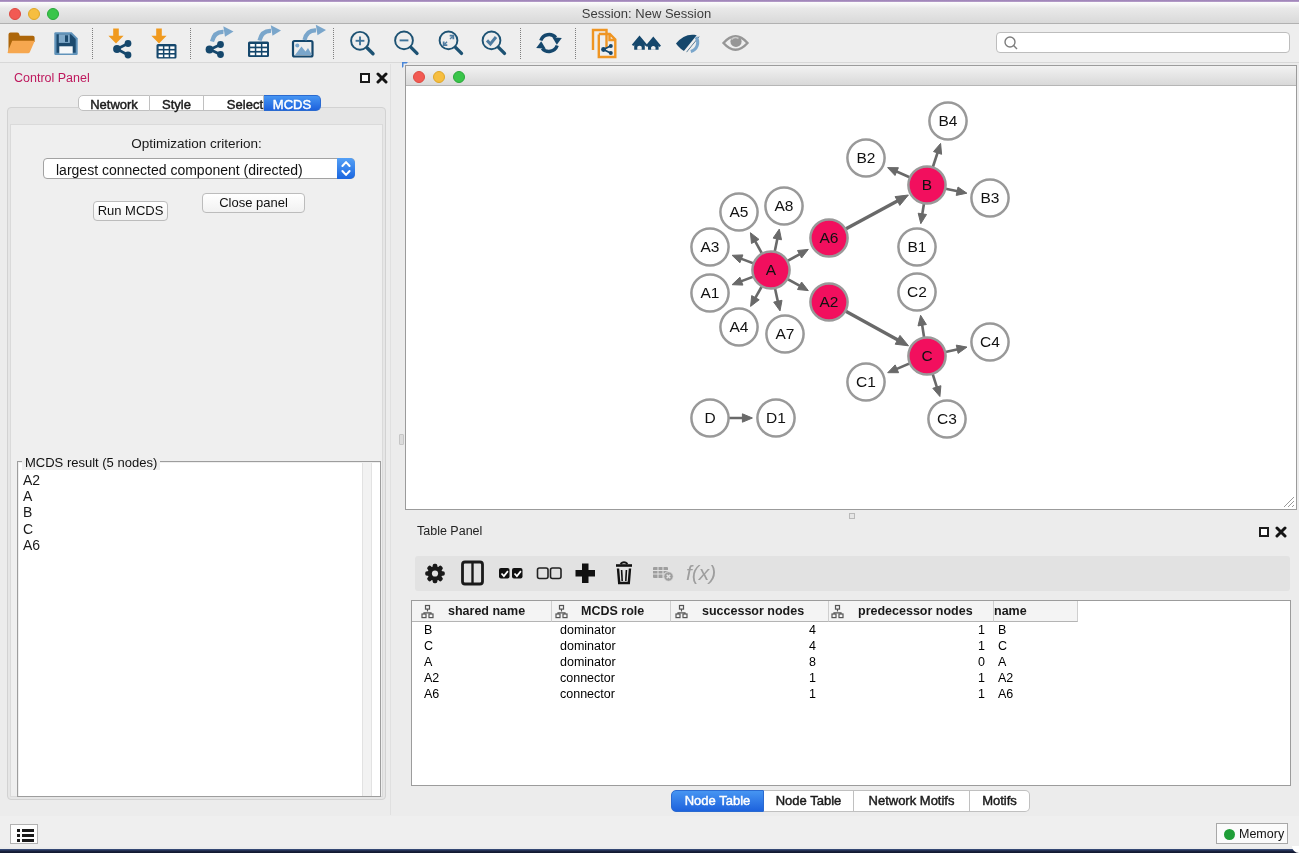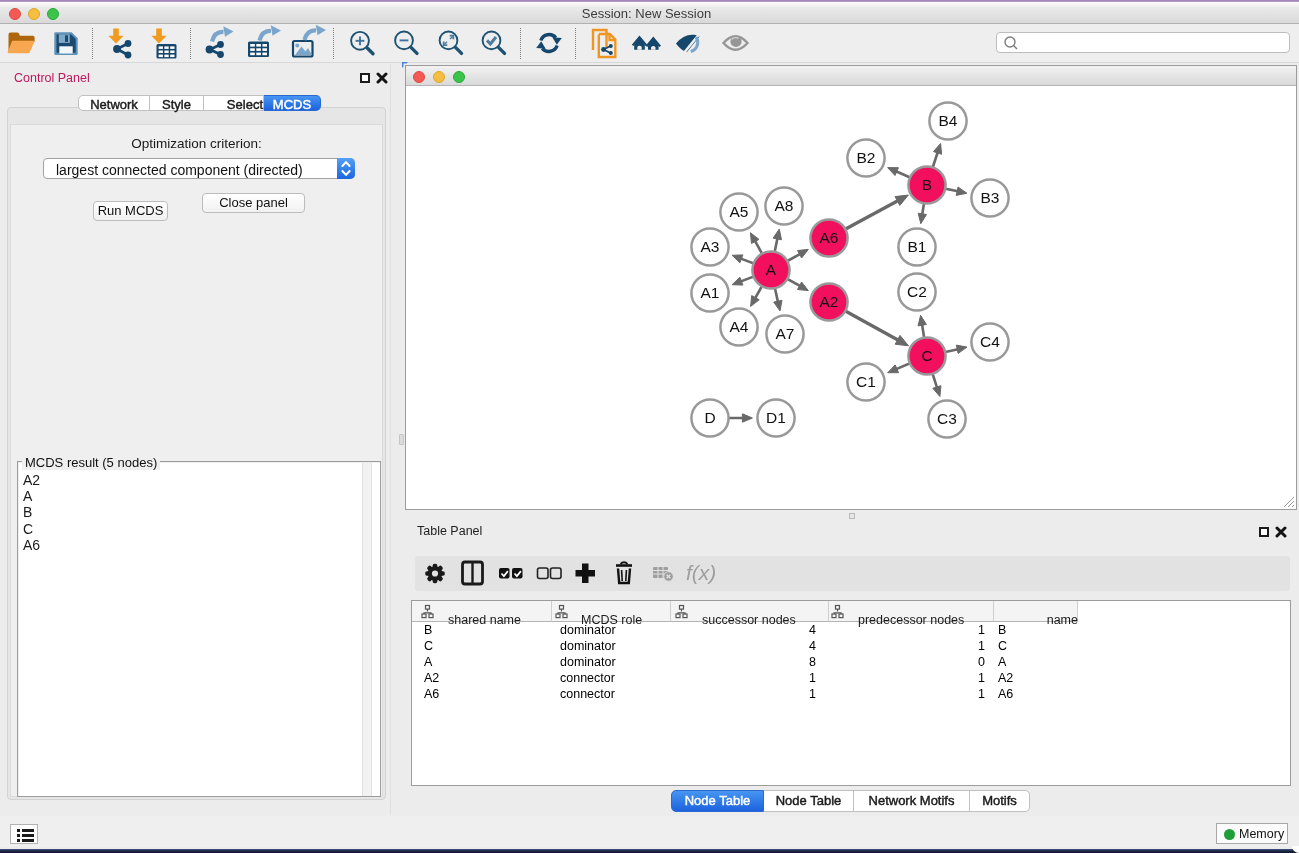--- a/index.html
+++ b/index.html
@@ -68,21 +68,21 @@
     font-size:13px; color:#303030; }
 
   
   #tp-title { left:417px; top:524px; font-size:12.5px; color:#222; }
   #tp-toolbar { left:415px; top:556px; width:875px; height:35px; background:#e2e2e2;
     border-radius:3px; }
   #tbl { left:411px; top:600px; width:880px; height:186px; background:#ffffff;
     border:1px solid #9c9c9c; }
   .th { position:absolute; top:0; height:21px; background:#f4f4f4;
     border-right:1px solid #cfcfcf; border-bottom:1px solid #b4b4b4; font-size:12.5px; }
-  .th span { position:absolute; top:12px; }
+  .th span { position:absolute; top:3px;font-weight:bold; }
   .trow { position:absolute; font-size:12.5px; color:#000; }
 
   
   #bottabs { left:671px; top:790px; }
   #bottabs .s { height:21.5px; line-height:20px; }
 
   
   #statusline { left:0; top:816px; width:1299px; height:0; border-top:1px solid #c6c6c6; }
   #statusbar { left:0; top:816px; width:1299px; height:31px; background:#efefef; }
   #sb-btn { position:absolute; left:10px; top:8px; width:28px; height:20px; background:#fdfdfd;
@@ -456,21 +456,21 @@
     <div class="th" style="left:140px; width:119px;">
       <span style="left:29px;">MCDS role</span>
     </div>
     <div class="th" style="left:259px; width:158px;">
       <span style="left:31px;">successor nodes</span>
     </div>
     <div class="th" style="left:417px; width:165px;">
       <span style="left:29px;">predecessor nodes</span>
     </div>
     <div class="th" style="left:582px; width:84px;">
-      <span style="left:0; width:84px; text-align:right;">name</span>
+      <span style="left:0; width:84px; text-align:left;">name</span>
     </div>
     <svg width="700" height="21" style="position:absolute;left:0;top:0;">
       <g fill="none" stroke="#555" stroke-width="1.2">
         <g id="hglyph">
           <rect x="13.5" y="4.5" width="4" height="3.6"></rect>
           <rect x="10" y="13" width="4" height="3.6"></rect>
           <rect x="17" y="13" width="4" height="3.6"></rect>
           <path d="M15.5 8.1 v2.4 M12 13 v-1.2 h7 v1.2 M15.5 10.5 h0"></path>
         </g>
         <use href="#hglyph" x="134"></use>

